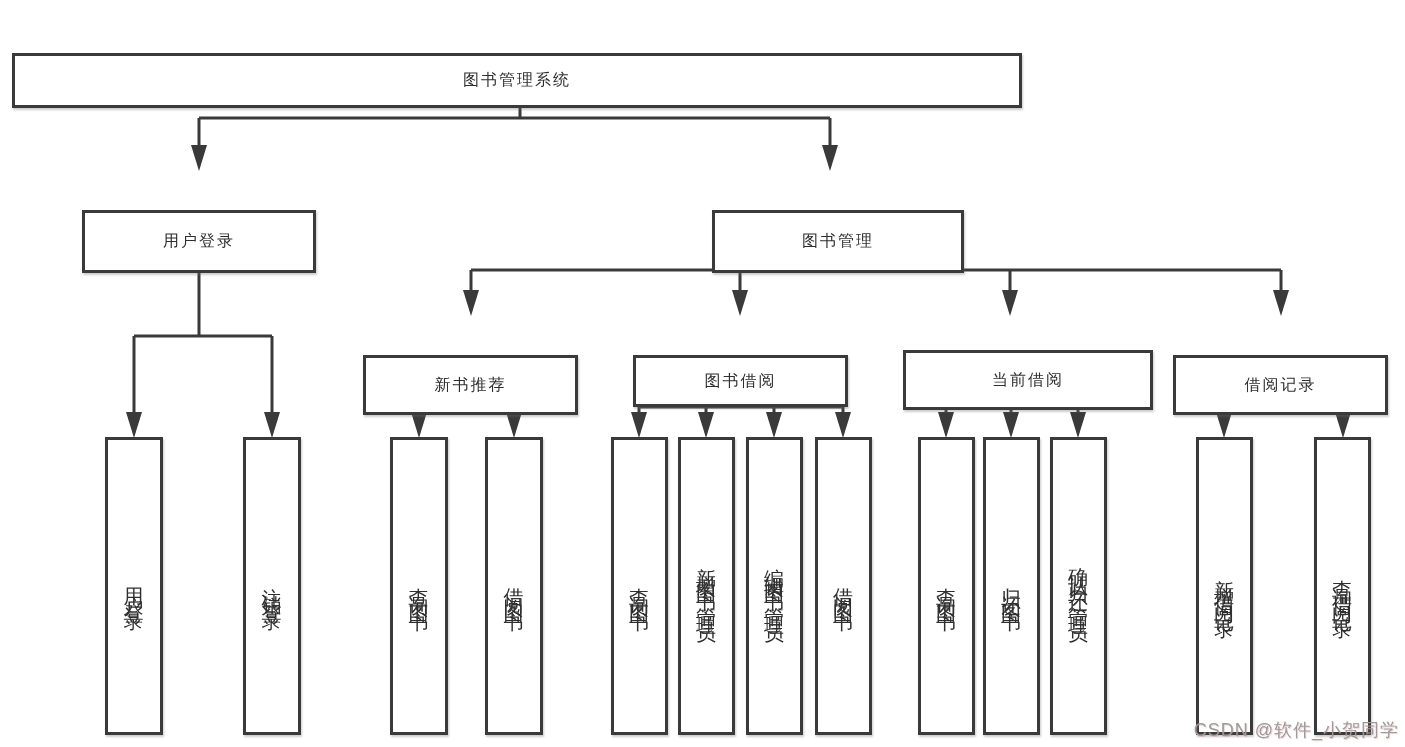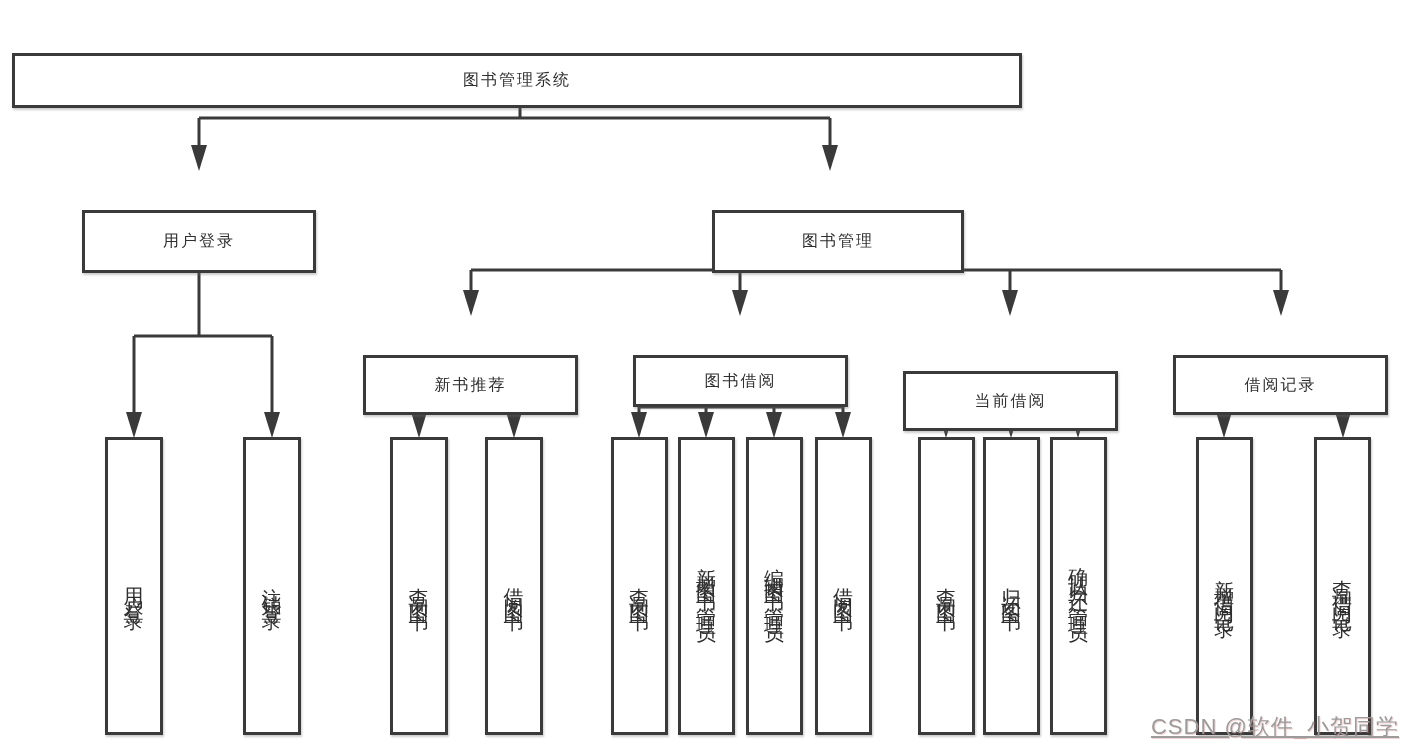--- a/index.html
+++ b/index.html
@@ -29,26 +29,25 @@
     text-orientation:mixed;
     font-size:20px;
     letter-spacing:8px;
     line-height:1;
     padding-top:4px;
   }
   .watermark{
     position:absolute;
     right:6px;bottom:5px;
     z-index:3;
-    font-size:22px;
+    font-size:18px;
     color:#9b9b9b;
     letter-spacing:1px;
     text-shadow:1px 1px 0 rgba(214,105,105,0.28);
     white-space:nowrap;
-    text-decoration:underline;
   }
 </style>
 </head>
 <body>
 
 <div class="stage">
 
   <svg class="connectors" viewBox="0 0 1405 747" aria-hidden="true">
 
     <path class="ln" d="M520 68 V118 M199 118 H830 M199 118 V152 M830 118 V152"></path>
@@ -86,21 +85,21 @@
     <path class="arr" d="M1335 412 L1351 412 L1343 438 Z"></path>
   </svg>
 
   <div class="box hbox" style="left:12px;top:13px;width:1010px;height:55px">图书管理系统</div>
 
   <div class="box hbox" style="left:82px;top:170px;width:234px;height:63px">用户登录</div>
   <div class="box hbox" style="left:712px;top:170px;width:252px;height:63px">图书管理</div>
 
   <div class="box hbox" style="left:363px;top:315px;width:215px;height:60px">新书推荐</div>
   <div class="box hbox" style="left:633px;top:315px;width:215px;height:52px">图书借阅</div>
-  <div class="box hbox" style="left:903px;top:331px;width:215px;height:60px">当前借阅</div>
+  <div class="box hbox" style="left:903px;top:310px;width:250px;height:60px">当前借阅</div>
   <div class="box hbox" style="left:1173px;top:315px;width:215px;height:60px">借阅记录</div>
 
   <div class="box vbox" style="left:105px;top:437px;width:58px;height:298px">用户登录</div>
   <div class="box vbox" style="left:243px;top:437px;width:58px;height:298px">注销登录</div>
 
   <div class="box vbox" style="left:390px;top:437px;width:58px;height:298px">查询图书</div>
   <div class="box vbox" style="left:485px;top:437px;width:58px;height:298px">借阅图书</div>
 
   <div class="box vbox" style="left:611px;top:437px;width:57px;height:298px">查询图书</div>
   <div class="box vbox" style="left:678px;top:437px;width:57px;height:298px">新增图书（管理员）</div>

